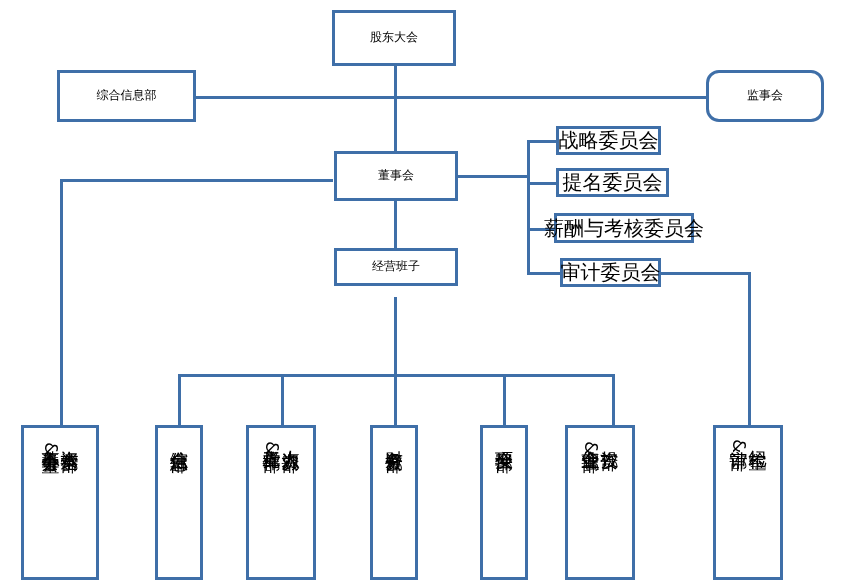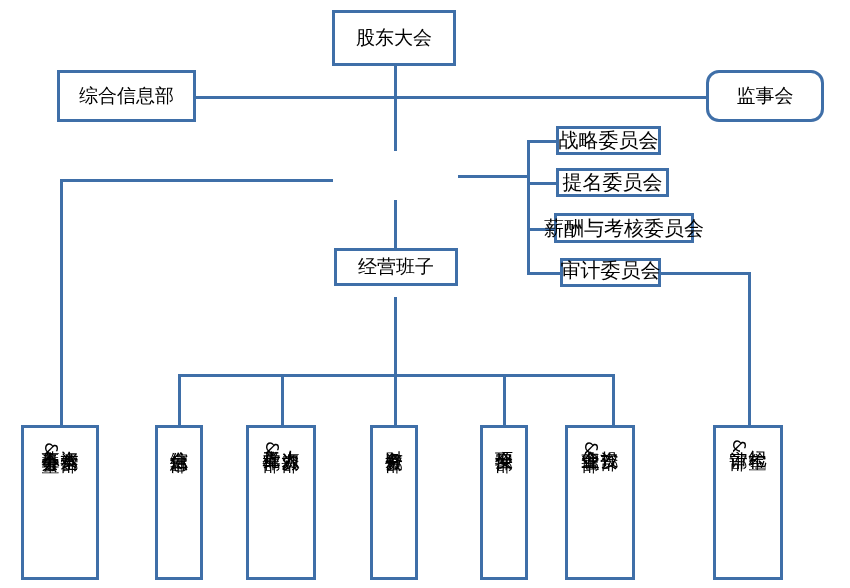--- a/index.html
+++ b/index.html
@@ -39,21 +39,21 @@
     color: #000000;
     line-height: 1.12;
   }
   .node-label {
     display: block;
     text-align: center;
     white-space: nowrap;
   }
 
   
-  .node.horiz { font-size: 19px; }
+  .node.horiz { font-size: 12px; }
   .node.horiz.small { font-size: 20px; }
 
   
   .node.vert {
     font-size: 18px;
     padding: 8px 2px;
     align-items: flex-start;
     justify-content: center;
   }
   .vert-stack {
@@ -119,38 +119,41 @@
   </div>
 
   <div class="node horiz" style="left:57px; top:70px; width:139px; height:52px;">
     <span class="node-label">综合信息部</span>
   </div>
 
   <div class="node horiz" style="left:706px; top:70px; width:118px; height:52px;border-radius:13px;">
     <span class="node-label">监事会</span>
   </div>
 
+  <div class="node horiz" style="left:334px; top:151px; width:124px; height:50px;">
+    <span class="node-label">董事会</span>
+  </div>
 
   <div class="node horiz" style="left:334px; top:248px; width:124px; height:38px;">
     <span class="node-label">经营班子</span>
   </div>
 
   <div class="node horiz small" style="left:556px; top:126px; width:105px; height:29px;">
     <span class="node-label">战略委员会</span>
   </div>
 
   <div class="node horiz small" style="left:556px; top:168px; width:113px; height:29px;">
     <span class="node-label">提名委员会</span>
   </div>
 
   <div class="node horiz small" style="left:554px; top:213px; width:140px; height:30px;">
     <span class="node-label">薪酬与考核委员会</span>
   </div>
 
-  <div class="node horiz small" style="left:560px; top:258px; width:101px; height:29px;font-family:Liberation Mono, monospace;">
+  <div class="node horiz small" style="left:560px; top:258px; width:101px; height:29px;">
     <span class="node-label">审计委员会</span>
   </div>
 
   <div class="node vert" style="left:21px; top:425px; width:78px; height:155px;">
     <div class="vert-stack">
       <span class="vert-col">资本运营部</span>
       <span class="vert-col amp">董事会办公室&amp;</span>
     </div>
   </div>
 

